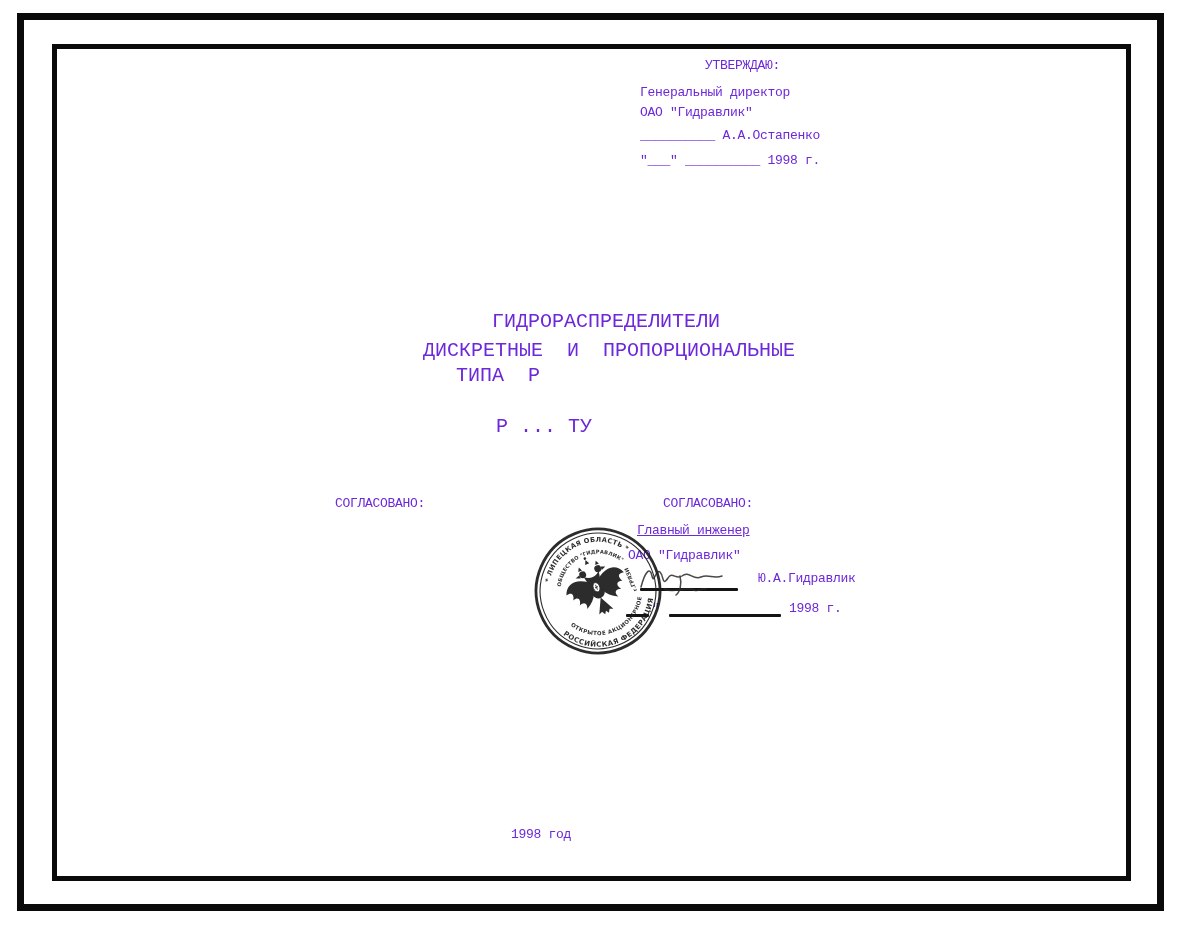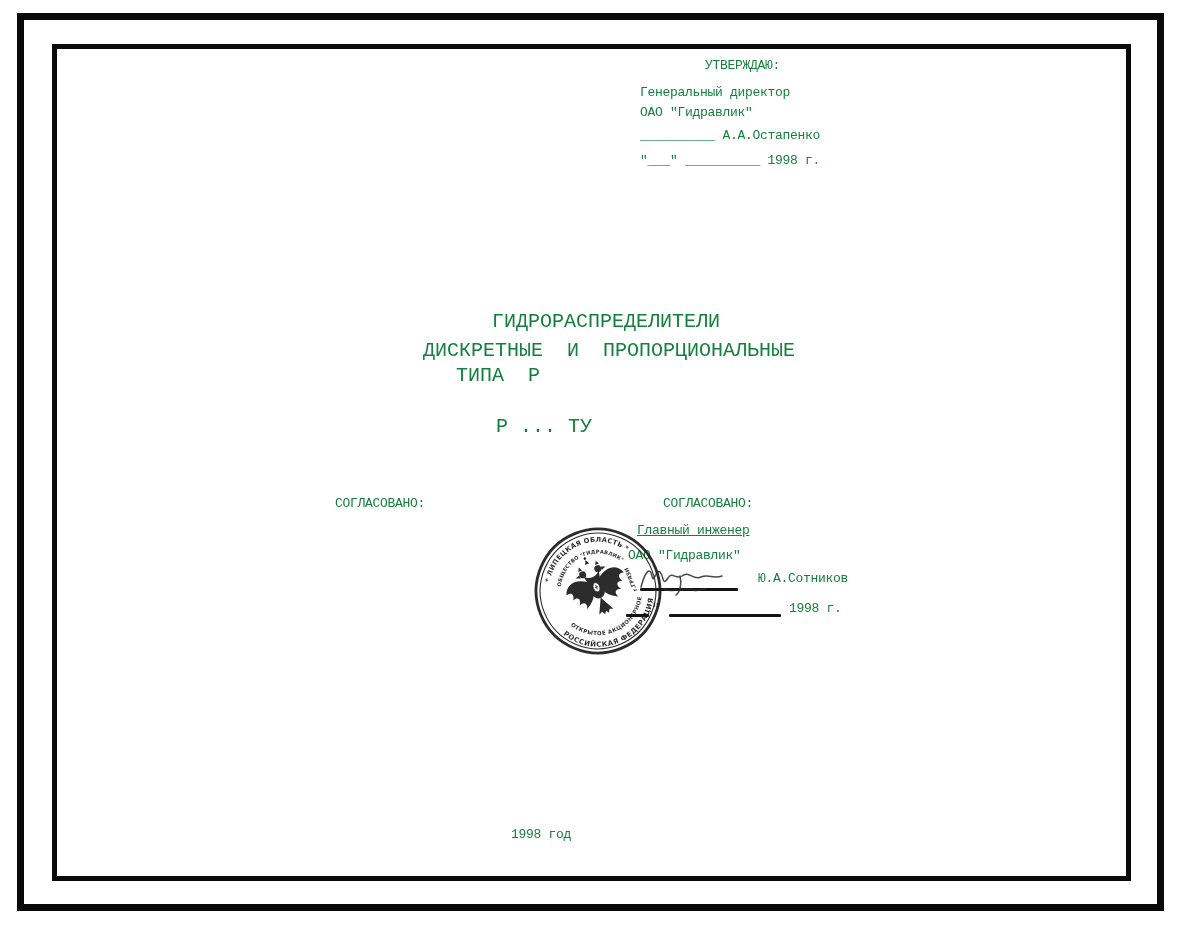--- a/index.html
+++ b/index.html
@@ -2,21 +2,21 @@
 <html><head>
 <meta charset="utf-8">
 <style>
   html, body { margin: 0; padding: 0; background: #ffffff; }
   .page {
     position: relative;
     width: 1184px;
     height: 929px;
     background: #ffffff;
     font-family: "Liberation Mono", "DejaVu Sans Mono", monospace;
-    color: #15803d;
+    color: #6d28d9;
     overflow: hidden;
   }
   .frame-outer {
     position: absolute;
     left: 17px; top: 13px; right: 20px; bottom: 18px;
     border: 7px solid #0a0a0a;
   }
   .frame-inner {
     position: absolute;
     left: 52px; top: 44px; right: 53px; bottom: 48px;
@@ -61,21 +61,21 @@
   <div class="t title-line" style="left:492px; top:314px;">ГИДРОРАСПРЕДЕЛИТЕЛИ</div>
   <div class="t title-line" style="left:423px; top:343px;">ДИСКРЕТНЫЕ  И  ПРОПОРЦИОНАЛЬНЫЕ</div>
   <div class="t title-line" style="left:456px; top:368px;">ТИПА  Р</div>
   <div class="t title-line" style="left:496px; top:419px;">Р ... ТУ</div>
 
   <div class="t" style="left:335px; top:496px;">СОГЛАСОВАНО:</div>
   <div class="t" style="left:663px; top:496px;">СОГЛАСОВАНО:</div>
 
   <div class="t" style="left:637px; top:523px;text-decoration:underline;">Главный инженер</div>
   <div class="t" style="left:628px; top:548px;">ОАО "Гидравлик"</div>
-  <div class="t" style="left:758px; top:571px;">Ю.А.Сотников</div>
+  <div class="t" style="left:758px; top:571px;">Ю.А.Гидравлик</div>
   <div class="ink-line" style="left:640px; top:588px; width:98px; height:3px;"></div>
   <div class="ink-line" style="left:626px; top:614px; width:23px; height:2.5px;"></div>
   <div class="t" style="left:652px; top:601px;">"</div>
   <div class="ink-line" style="left:669px; top:614px; width:112px; height:2.5px;"></div>
   <div class="t" style="left:789px; top:601px;">1998 г.</div>
 
   <svg class="scribble-svg" viewBox="0 0 110 36">
     <g fill="none" stroke="#2a2a2a" stroke-width="1.5" stroke-linecap="round" opacity="0.85">
       <path d="M5,25 C9,10 14,4 16,14 C18,23 20,6 24,10 C28,14 26,25 32,16 C36,9 40,18 46,14 C53,8 57,19 65,15 C72,12 78,17 86,14"></path>
       <path d="M28,27 C38,32 50,24 58,28 C62,30 66,26 70,27"></path>

